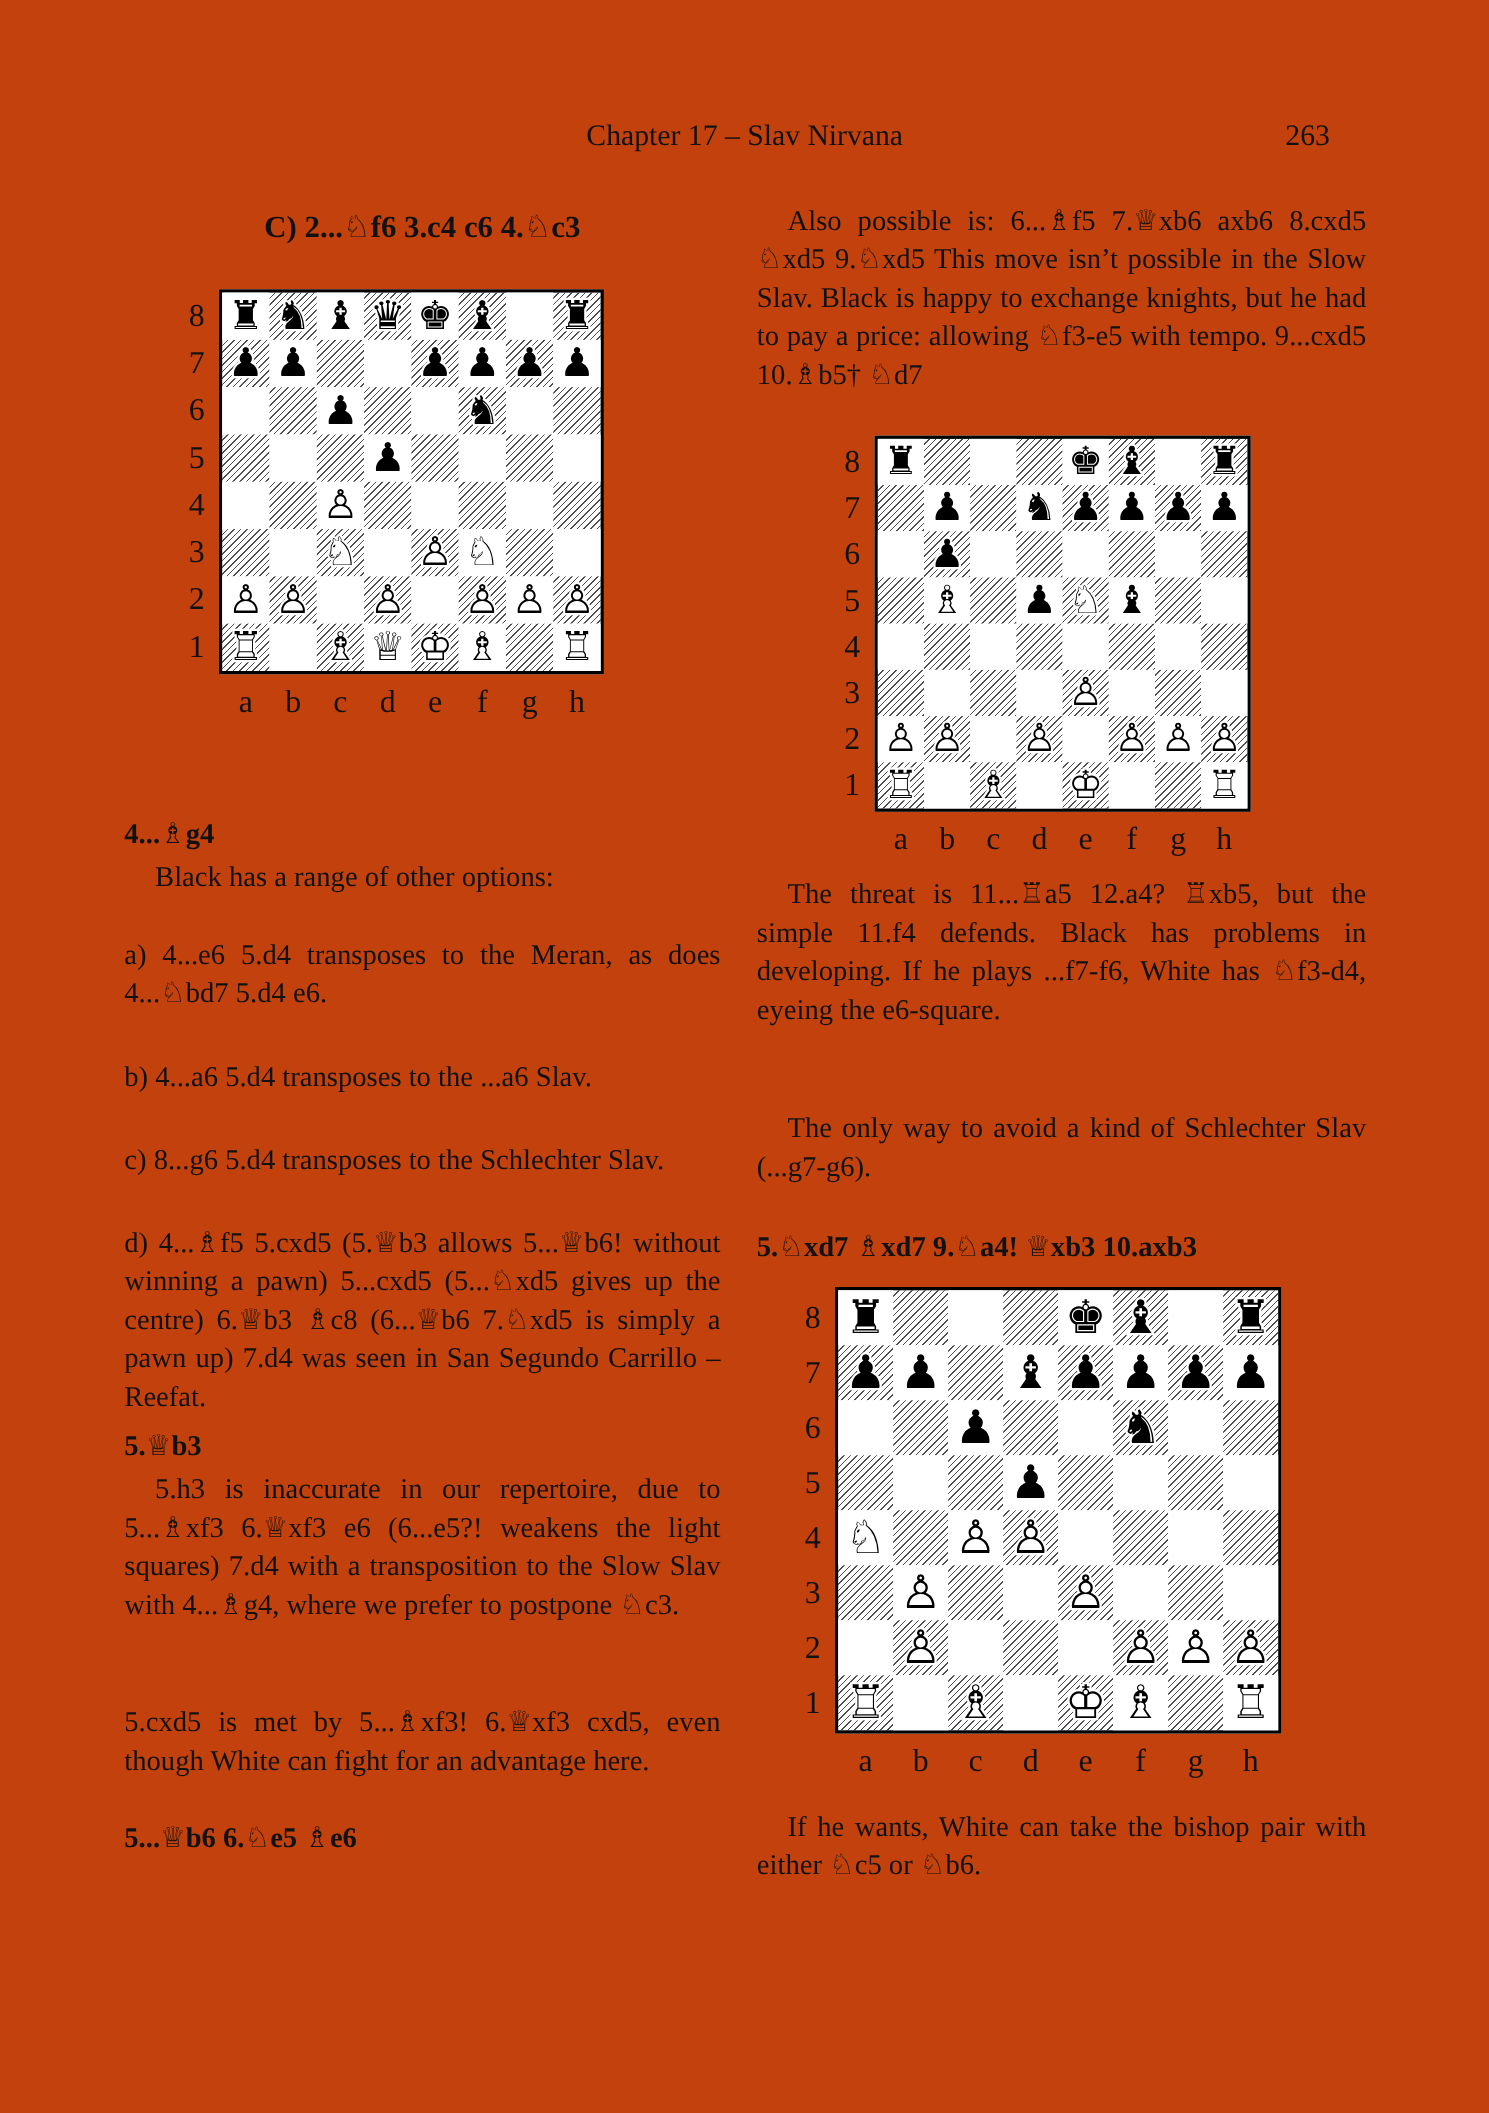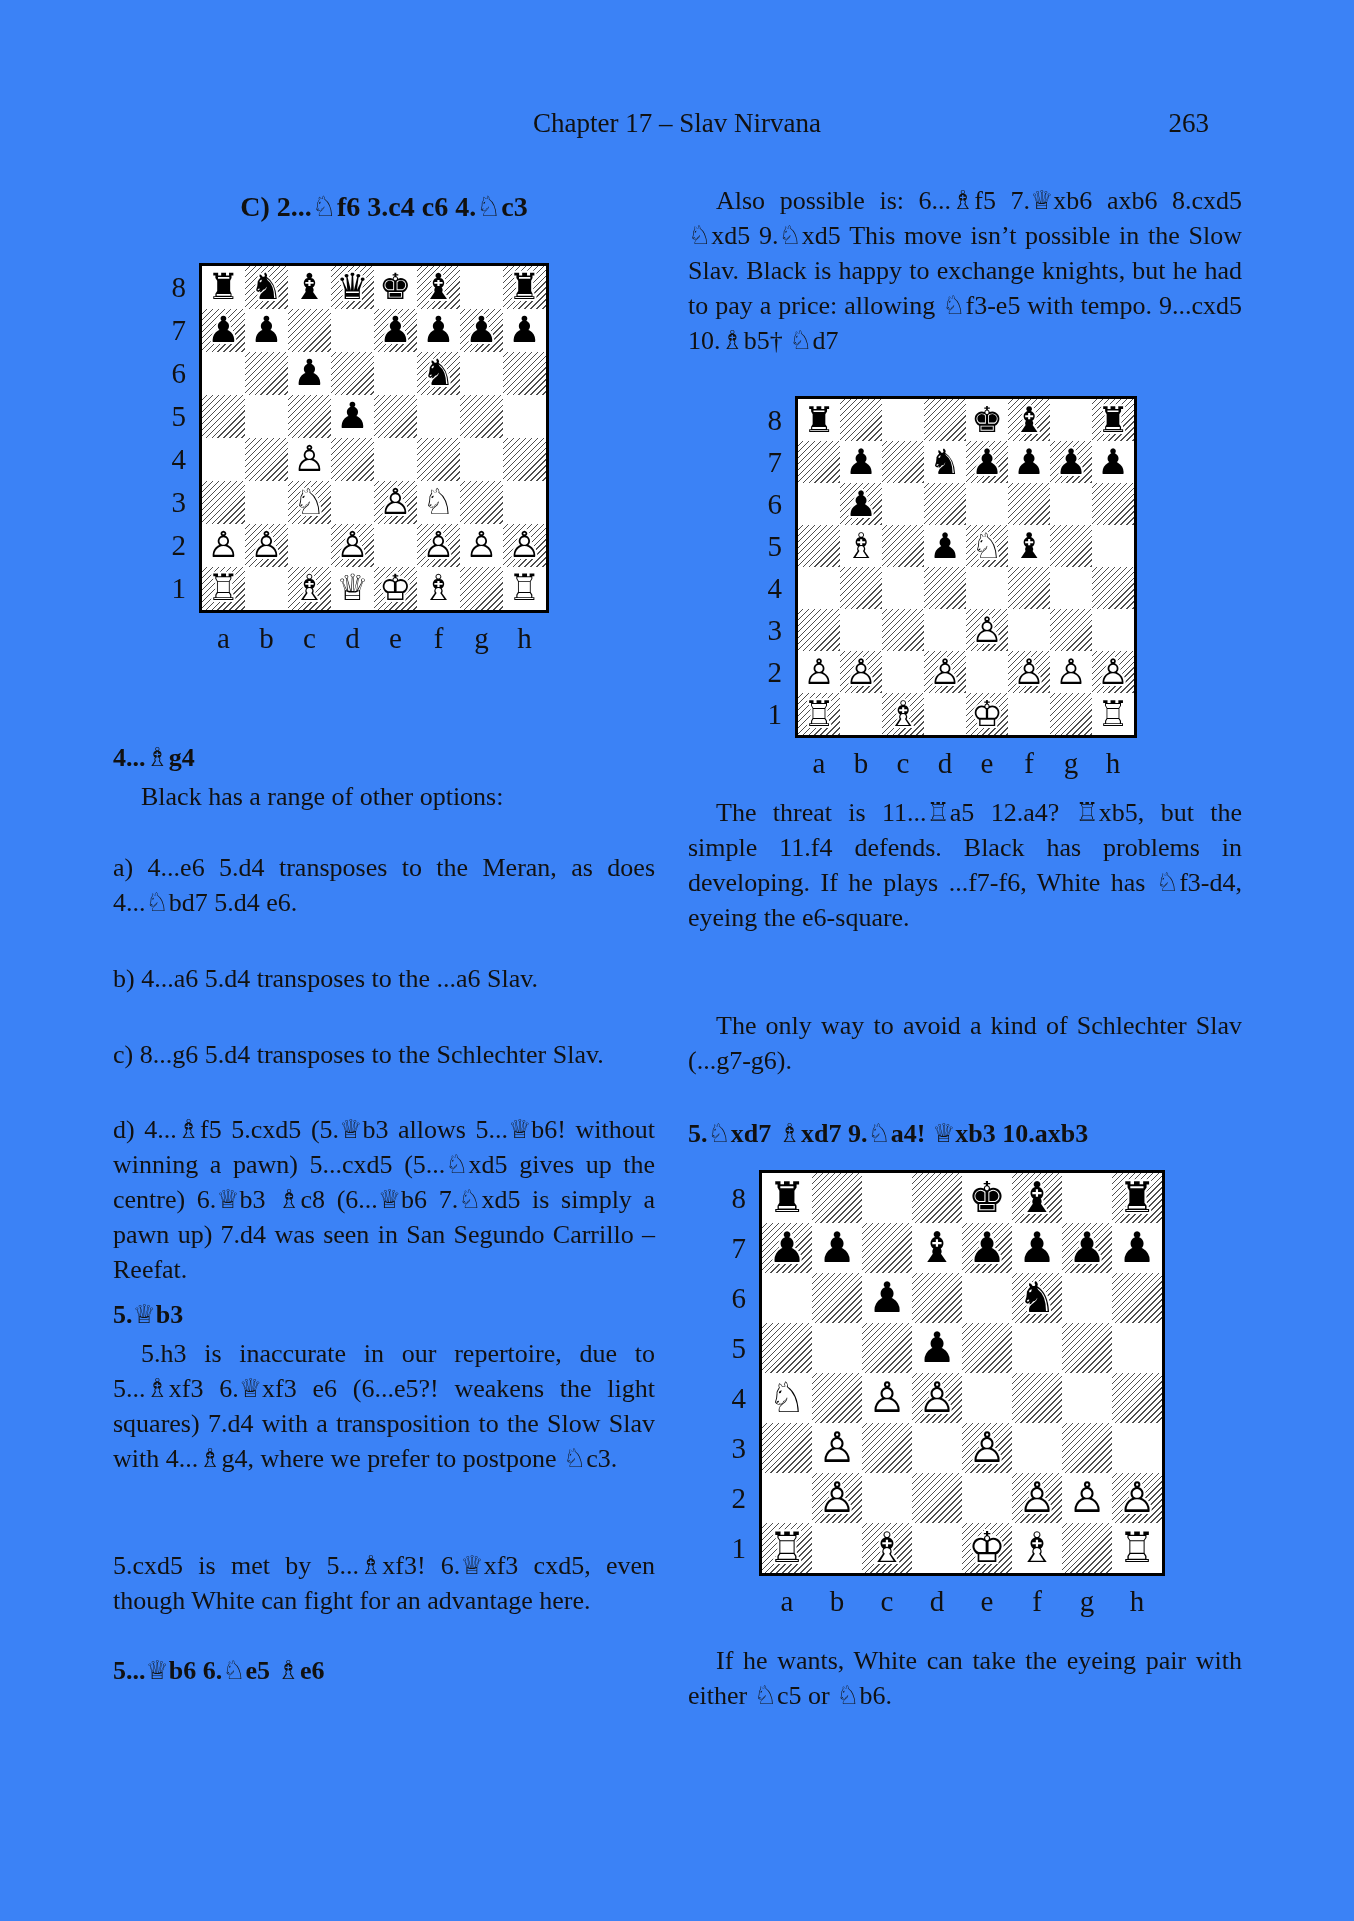--- a/index.html
+++ b/index.html
@@ -1,17 +1,17 @@
 <!DOCTYPE html>
 <html><head>
 <meta charset="utf-8">
 <style>
   html,body{margin:0;padding:0;background:#e8e8e8;}
   .page{
-    position:relative;width:1354px;height:1921px;background:#3b82f6;
+    position:relative;width:1354px;height:1921px;background:#c2410c;
     font-family:"Liberation Serif","DejaVu Serif","DejaVu Sans",serif;
     color:#111;overflow:hidden;
   }
   
   .running-head{position:absolute;left:113px;top:108px;width:1128px;height:36px;}
   .chapter-title{position:absolute;left:0;right:0;text-align:center;font-size:27px;}
   .page-number{position:absolute;right:32px;top:0;font-size:27px;}
 
   
   .col{position:absolute;top:0;height:1921px;}
@@ -799,16 +799,16 @@
           <div class="file-label">b</div>
           <div class="file-label">c</div>
           <div class="file-label">d</div>
           <div class="file-label">e</div>
           <div class="file-label">f</div>
           <div class="file-label">g</div>
           <div class="file-label">h</div>
         </div>
     </figure>
 
-    <p class="body indent r-p4">If he wants, White can take the eyeing pair with either ♘c5 or ♘b6.</p>
+    <p class="body indent r-p4">If he wants, White can take the bishop pair with either ♘c5 or ♘b6.</p>
   </section>
 
 </div>
 
 </body></html>

